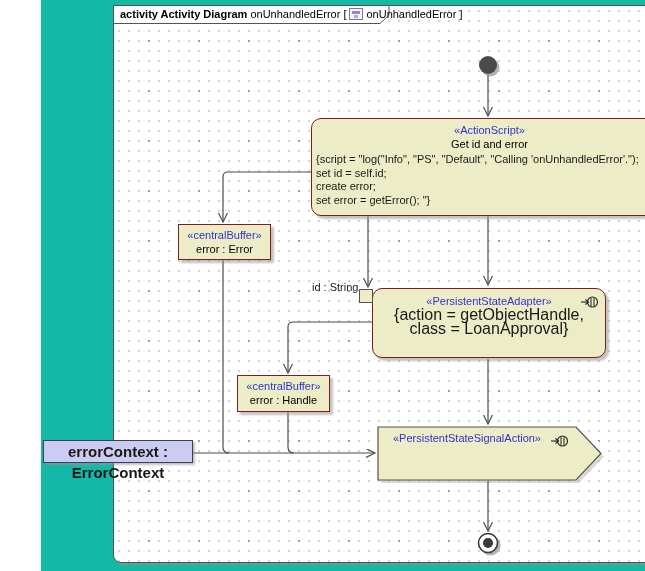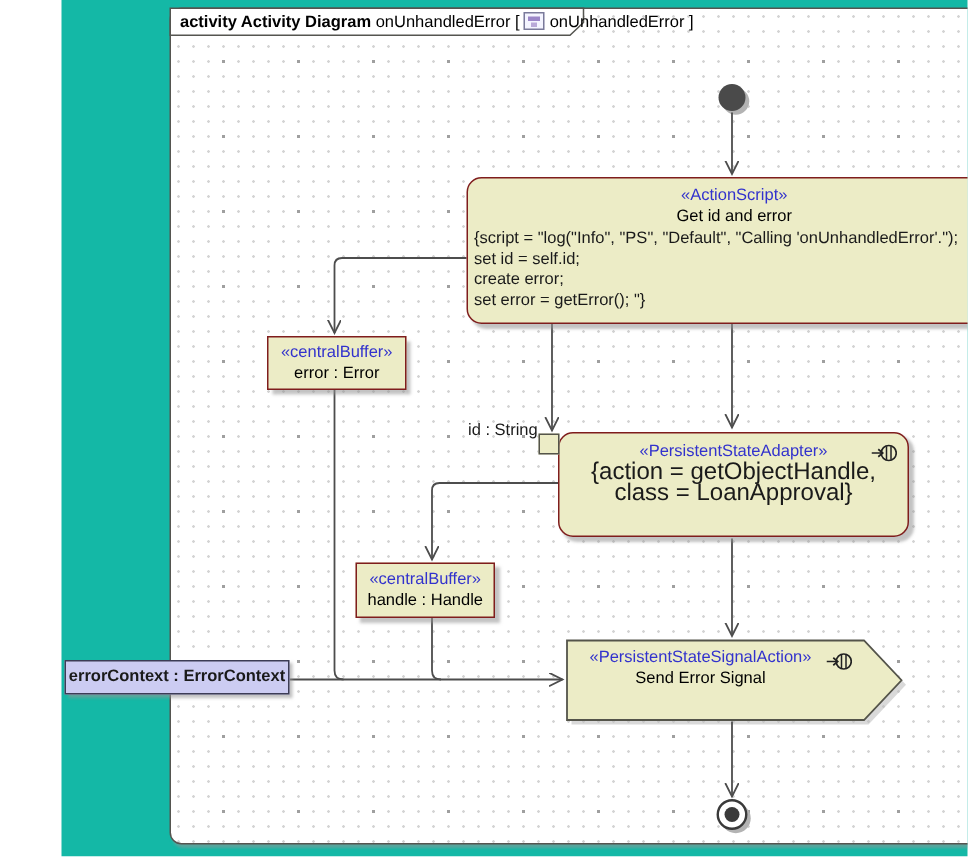--- a/index.html
+++ b/index.html
@@ -46,21 +46,21 @@
   .rounded { border-radius:10px; }
   .stereo { color:#3232cd; font-size:11px; line-height:14px; }
   .nname  { font-weight:normal; font-size:11px; line-height:15px; color:#000; }
   .bodytext { text-align:left; font-size:11px; line-height:13.5px; padding:1px 3px 0 4px; color:#1a1a1a; }
   .bodycenter { font-size:16px; line-height:14px; color:#1a1a1a; }
   .corner-icon { position:absolute; }
   
   #error-context {
     position:absolute; left:2px; top:440px; width:150px; height:23px;
     background:#ccccf2; border:1px solid #3c3c55; font-weight:bold;
-    text-align:center; line-height:21px; font-size:11px;
+    text-align:center; line-height:21px; font-size:15px;
     box-shadow:2px 2px 2px rgba(150,150,150,.6);
   }
   
   #id-pin {
     position:absolute; left:318px; top:289px; width:14px; height:14px;
     background:#ececc6; border:1px solid #54544a;
   }
   #id-pin-label {
     position:absolute; left:271px; top:281px; width:62px; text-align:left;
     font-size:11px; color:#1a1a1a; white-space:nowrap;
@@ -154,26 +154,25 @@
       <circle cx="11.5" cy="7" r="5" fill="none" stroke="#222222" stroke-width="1.1"></circle>
       <path d="M10,2.5 V11.5 M13,2.5 V11.5" stroke="#222222" stroke-width="1" fill="none"></path>
     </svg>
   </div>
 
   <div id="id-pin"></div>
   <div id="id-pin-label">id : String</div>
 
   <div class="node" style="left:196px; top:375px; width:93px; height:37px; padding-top:3px;">
     <div class="stereo">«centralBuffer»</div>
-    <div class="nname">handle : Handle</div>
+    <div class="nname">error : Handle</div>
   </div>
 
   <div id="send-signal-text">
     <div class="stereo">«PersistentStateSignalAction»</div>
-    <div class="nname">Send Error Signal</div>
   </div>
   <svg class="corner-icon" style="position:absolute; left:510px; top:434px;" width="17" height="14" viewBox="0 0 17 14">
     <path d="M0,7 H7" stroke="#222222" stroke-width="1.1" fill="none"></path>
     <path d="M4.5,4.5 L7.5,7 L4.5,9.5" stroke="#222222" stroke-width="1.1" fill="none"></path>
     <circle cx="11.5" cy="7" r="5" fill="none" stroke="#222222" stroke-width="1.1"></circle>
     <path d="M10,2.5 V11.5 M13,2.5 V11.5" stroke="#222222" stroke-width="1" fill="none"></path>
   </svg>
 
   <div id="error-context">
     <span>errorContext : ErrorContext</span>

